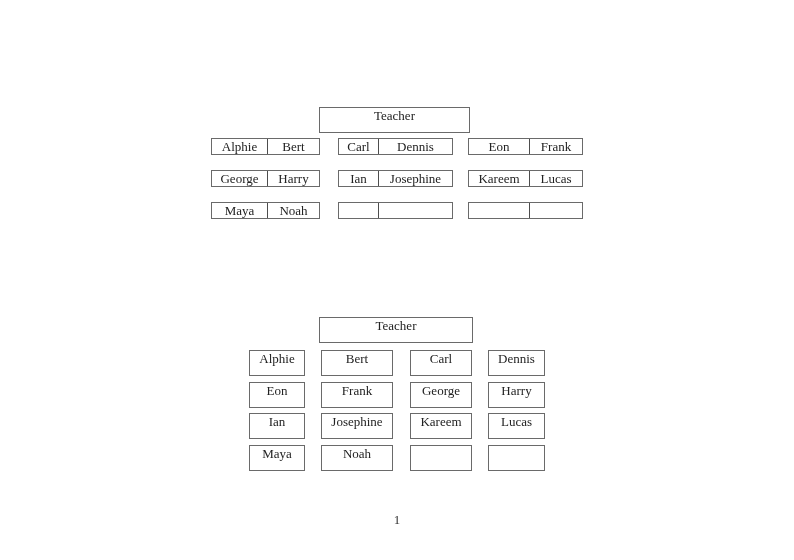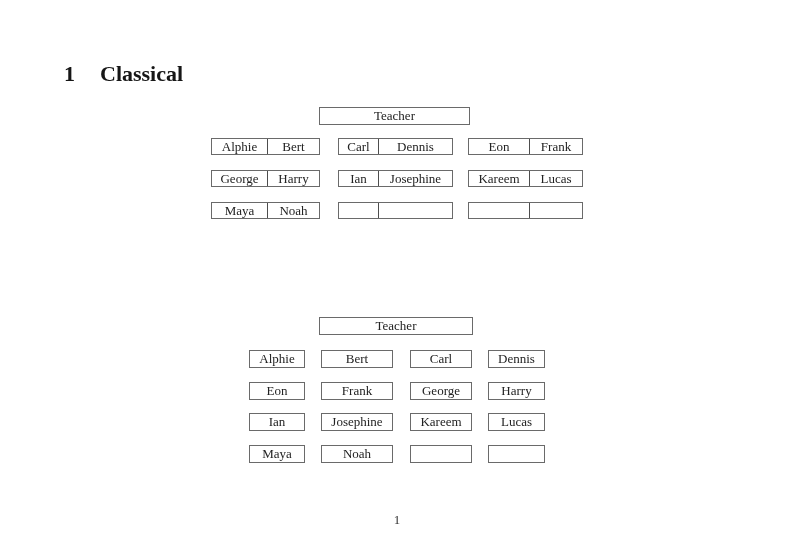--- a/index.html
+++ b/index.html
@@ -17,21 +17,21 @@
     font-size:22px;
     font-weight:bold;
     line-height:22px;
     color:#161616;
     white-space:nowrap;
   }
   .sec-num{display:inline-block;width:36px;}
   .box{
     position:absolute;
     box-sizing:border-box;
-    height:18px;
+    height:26px;
     border:1px solid #6a6a6a;
     background:#ffffff;
     font-size:13px;
     line-height:15px;
     text-align:center;
     color:#222222;
     white-space:nowrap;
   }
   .desk{
     position:absolute;
@@ -62,23 +62,20 @@
     text-align:center;
     font-size:13px;
     color:#333333;
   }
 </style>
 </head>
 <body>
 
 <div class="page">
 
-  <div class="sec" style="top:63px;">
-    <span class="sec-num">1</span><span class="sec-title">Classical</span>
-  </div>
 
   <div class="box" style="left:319px;top:107px;width:151px;">Teacher</div>
 
   <div class="desk c1" style="left:211px;top:138px;">
     <div class="cell left">Alphie</div>
     <div class="cell right">Bert</div>
   </div>
   <div class="desk c2" style="left:338px;top:138px;">
     <div class="cell left">Carl</div>
     <div class="cell right">Dennis</div>

